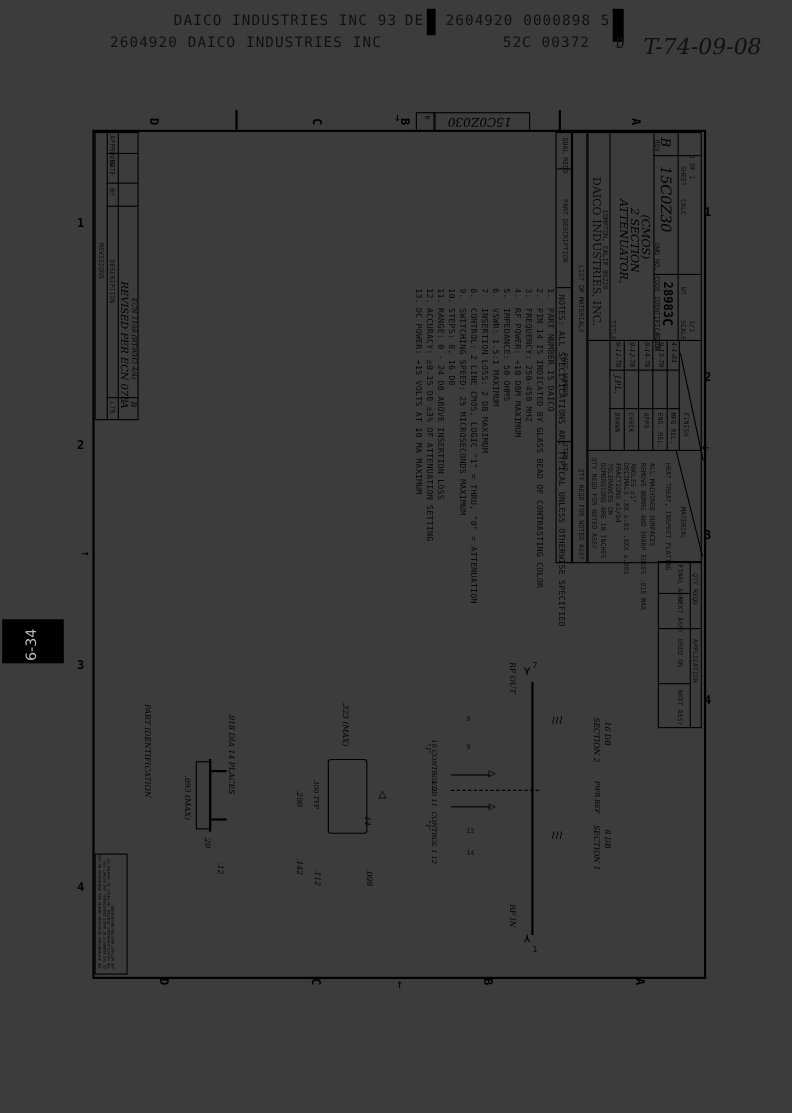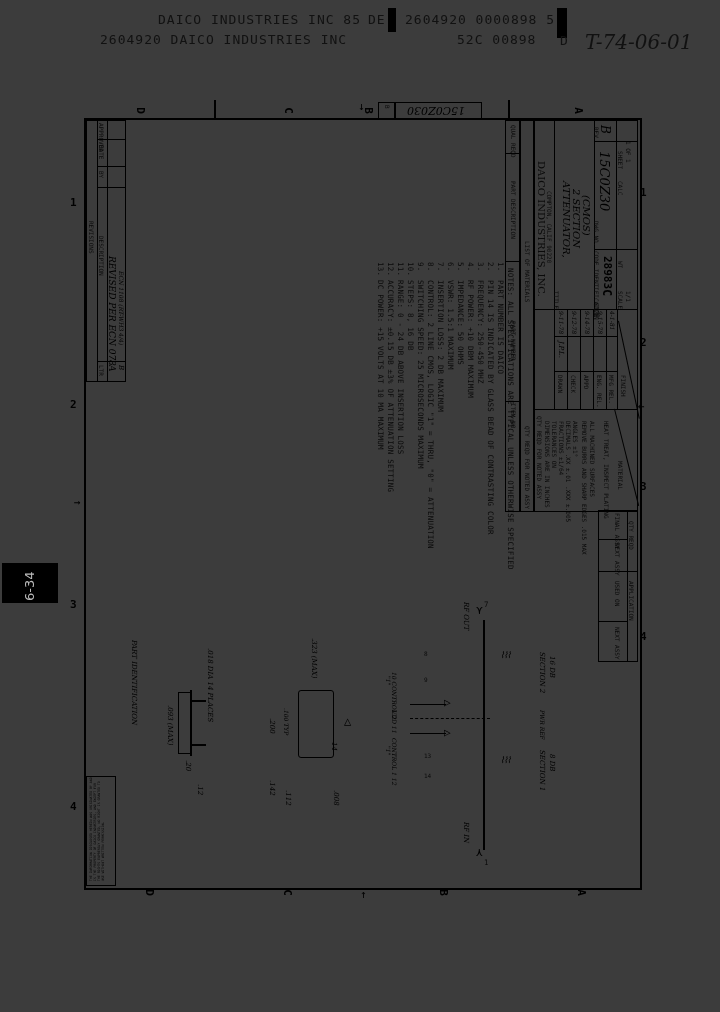--- a/index.html
+++ b/index.html
@@ -20,29 +20,29 @@
   .note { font-size:7.5px; color:#0a0a0a; letter-spacing:0.2px; }
   .frame { position:absolute; border:2px solid #000; }
   .cell { position:absolute; border:1px solid #000; }
   .zone { font-size:11px; font-weight:bold; color:#000; position:absolute; }
   .page-tab { position:absolute; left:2px; top:563px; width:56px; height:40px; background:#000; }
   .page-tab span { color:#bbb; font-size:13px; font-family:"DejaVu Sans", sans-serif; position:absolute; left:20px; top:38px; transform-origin:0 0; transform:rotate(-90deg); white-space:nowrap; }
 </style>
 </head>
 <body>
 
-<div class="abs hdr" style="left:158px;top:12px;">DAICO INDUSTRIES INC 85</div>
+<div class="abs hdr" style="left:158px;top:12px;">DAICO INDUSTRIES INC 93</div>
 <div class="abs hdr" style="left:368px;top:12px;">DE</div>
 <div class="abs blk" style="left:388px;top:8px;width:8px;height:24px;"></div>
 <div class="abs hdr" style="left:405px;top:12px;">2604920 0000898 5</div>
 <div class="abs blk" style="left:557px;top:8px;width:10px;height:30px;"></div>
 <div class="abs hdr" style="left:100px;top:32px;">2604920 DAICO INDUSTRIES INC</div>
-<div class="abs hdr" style="left:457px;top:32px;">52C 00898</div>
+<div class="abs hdr" style="left:457px;top:32px;">52C 00372</div>
 <div class="abs hdr" style="left:560px;top:33px;">D</div>
-<div class="abs hdr hand" style="left:585px;top:30px;font-size:20px;letter-spacing:0;">T-74-06-01</div>
+<div class="abs hdr hand" style="left:585px;top:30px;font-size:20px;letter-spacing:0;">T-74-09-08</div>
 
 <div class="page-tab">
   <span>6-34</span>
 </div>
 
 <div class="zone" style="left:137px;top:104px;transform:rotate(90deg);">D</div>
 <div class="zone" style="left:285px;top:104px;transform:rotate(90deg);">C</div>
 <div class="zone" style="left:365px;top:104px;transform:rotate(90deg);">B</div>
 <div class="zone" style="left:575px;top:104px;transform:rotate(90deg);">A</div>
 <div class="line" style="left:214px;top:100px;width:1.5px;height:18px;"></div>

